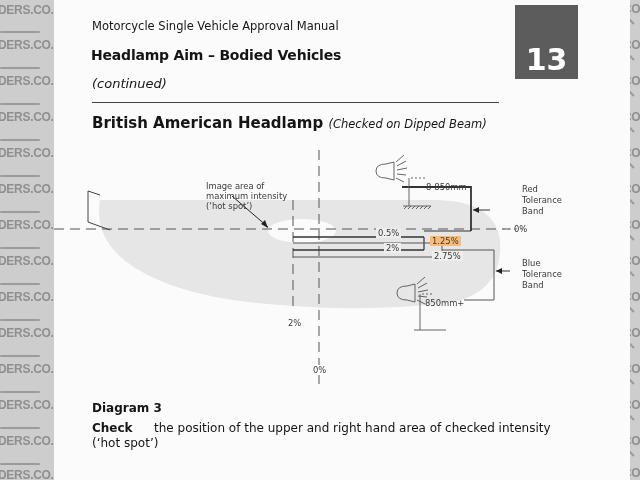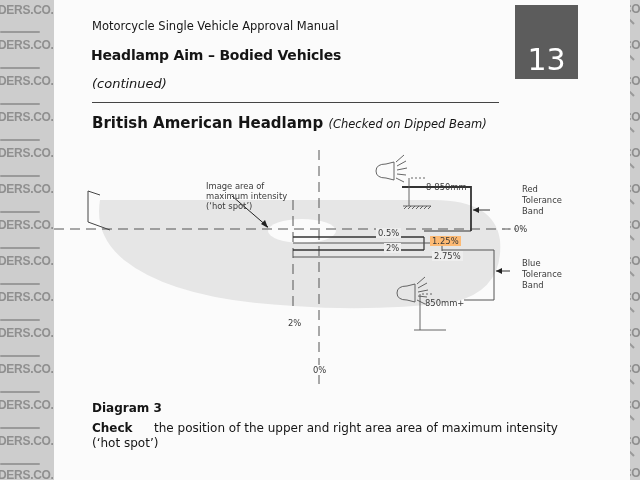--- a/index.html
+++ b/index.html
@@ -30,21 +30,21 @@
     .t {
       position: absolute; white-space: nowrap; color: #151515;
       font-family: "DejaVu Sans", sans-serif;
     }
     .manual-title { left: 38px; top: 19px; font-size: 11.5px; }
     .page-title { left: 37px; top: 47px; font-size: 14px; font-weight: bold; letter-spacing: -0.2px; }
     .continued { left: 38px; top: 76px; font-size: 13px; font-style: italic; }
     .rule { position: absolute; left: 38px; top: 102px; width: 407px; height: 1px; background: #444; }
     .chapter-box {
       position: absolute; left: 461px; top: 5px; width: 63px; height: 74px;
-      background: #5c5c5c; color: #fff; font-weight: normal; font-size: 30px;
+      background: #5c5c5c; color: #fff; font-weight: bold; font-size: 30px;
       display: flex; align-items: flex-end; justify-content: center; padding-bottom: 0;
       box-sizing: border-box; padding-bottom: 2px;
     }
     .section-heading { left: 38px; top: 114px; font-size: 15px; font-weight: bold; }
     .section-heading .note { font-size: 11.5px; font-weight: normal; font-style: italic; }
     .diagram { position: absolute; left: 0; top: 140px; width: 532px; height: 250px; }
     .d-label { position: absolute; white-space: nowrap; font-family: "DejaVu Sans", sans-serif; font-size: 8.4px; color: #3a3a3a; }
     .caption-label { left: 38px; top: 401px; font-size: 12px; font-weight: bold; }
     .caption-text { left: 116px; top: 401px; font-size: 12px; }
     .check-label { left: 38px; top: 421px; font-size: 12px; font-weight: bold; }
@@ -214,16 +214,16 @@
     <div class="d-label" style="left:376px;top:96px;background:#fdba74;padding:0 2px;">1.25%</div>
     <div class="d-label" style="left:330px;top:103px;background:#eeeeee;padding:0 2px;">2%</div>
     <div class="d-label" style="left:378px;top:111px;background:#eeeeee;padding:0 2px;">2.75%</div>
     <div class="d-label" style="left:234px;top:178px;background:#fbfbfb;">2%</div>
     <div class="d-label" style="left:259px;top:225px;background:#fbfbfb;">0%</div>
   </div>
 
   <div class="t caption-label">Diagram 3</div>
 
   <div class="t check-label">Check</div>
-  <div class="t check-text">the position of the upper and right area area of maximum intensity</div>
+  <div class="t check-text">the position of the upper and right hand area of checked intensity</div>
   <div class="t check-cont">(‘hot spot’)</div>
 
 </div>
 
 </body></html>

